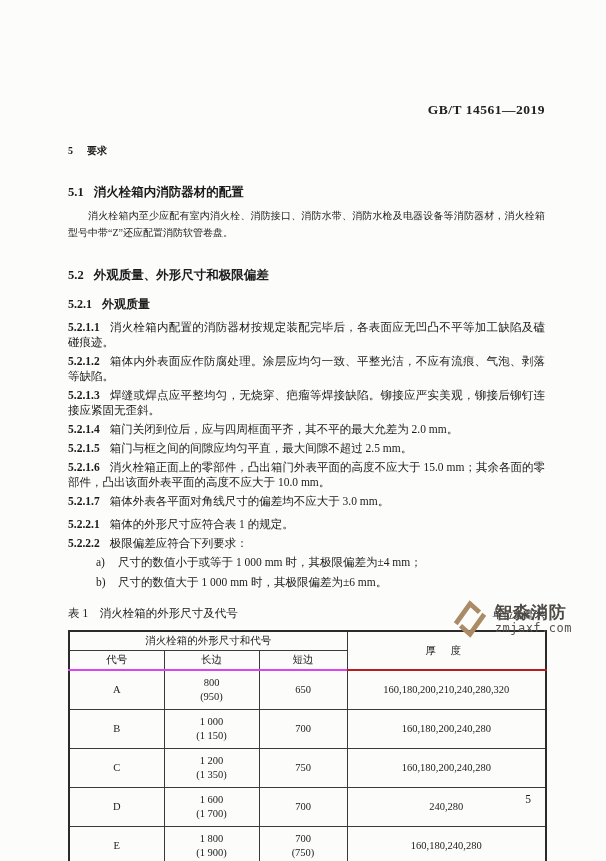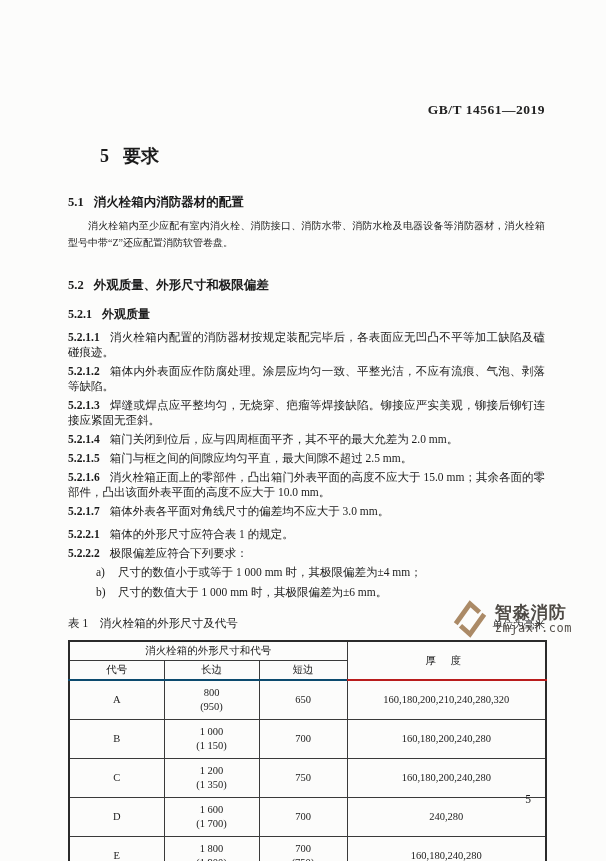--- a/index.html
+++ b/index.html
@@ -17,21 +17,21 @@
     box-sizing:border-box;
     padding:102px 61px 0 68px;
   }
   .doc-code{
     text-align:right;
     font-weight:bold;
     font-size:13.5px;
     letter-spacing:.5px;
     color:#222;
   }
-  .h-main{ margin-top:26px; font-weight:bold; font-size:18px;margin-left:32px;}
+  .h-main{ margin-top:26px; font-weight:bold; font-size:10px;}
   .h-sub{ margin-top:26px; font-weight:bold; font-size:12.5px;}
   .h-sub3{ margin-top:12px; font-weight:bold; font-size:12px;}
   .num-gap{display:inline-block;width:14px;}
   .num-gap-sm{display:inline-block;width:10px;}
   .para{
     margin-top:7px;
     font-size:10px;
     line-height:16.5px;
     text-align:justify;
     text-indent:2em;
@@ -74,21 +74,21 @@
   }
   table.t1 td,table.t1 th{
     border:1px solid #3a3a3a;
     text-align:center;
     vertical-align:middle;
     padding:2px 2px;
     font-weight:normal;
     line-height:14px;
   }
   table.t1{border:2px solid #2b2b2b;}
-  table.t1 tr.hdr2 th{border-bottom:2px solid #0c4a6e;}
+  table.t1 tr.hdr2 th{border-bottom:2px solid #d946ef;}
   table.t1 th.thick-col{border-bottom:2px solid #b91c1c;letter-spacing:6px;}
   col.c-code{width:95px;} col.c-long{width:95px;} col.c-short{width:88px;} col.c-th{width:199px;}
   table.t1 .two-line span{display:block;}
   table.t1 td.data-cell{height:34px;}
   .page-num{
     position:absolute;
     right:75px; top:793px;
     font-size:11.5px;
   }
   .wm{

